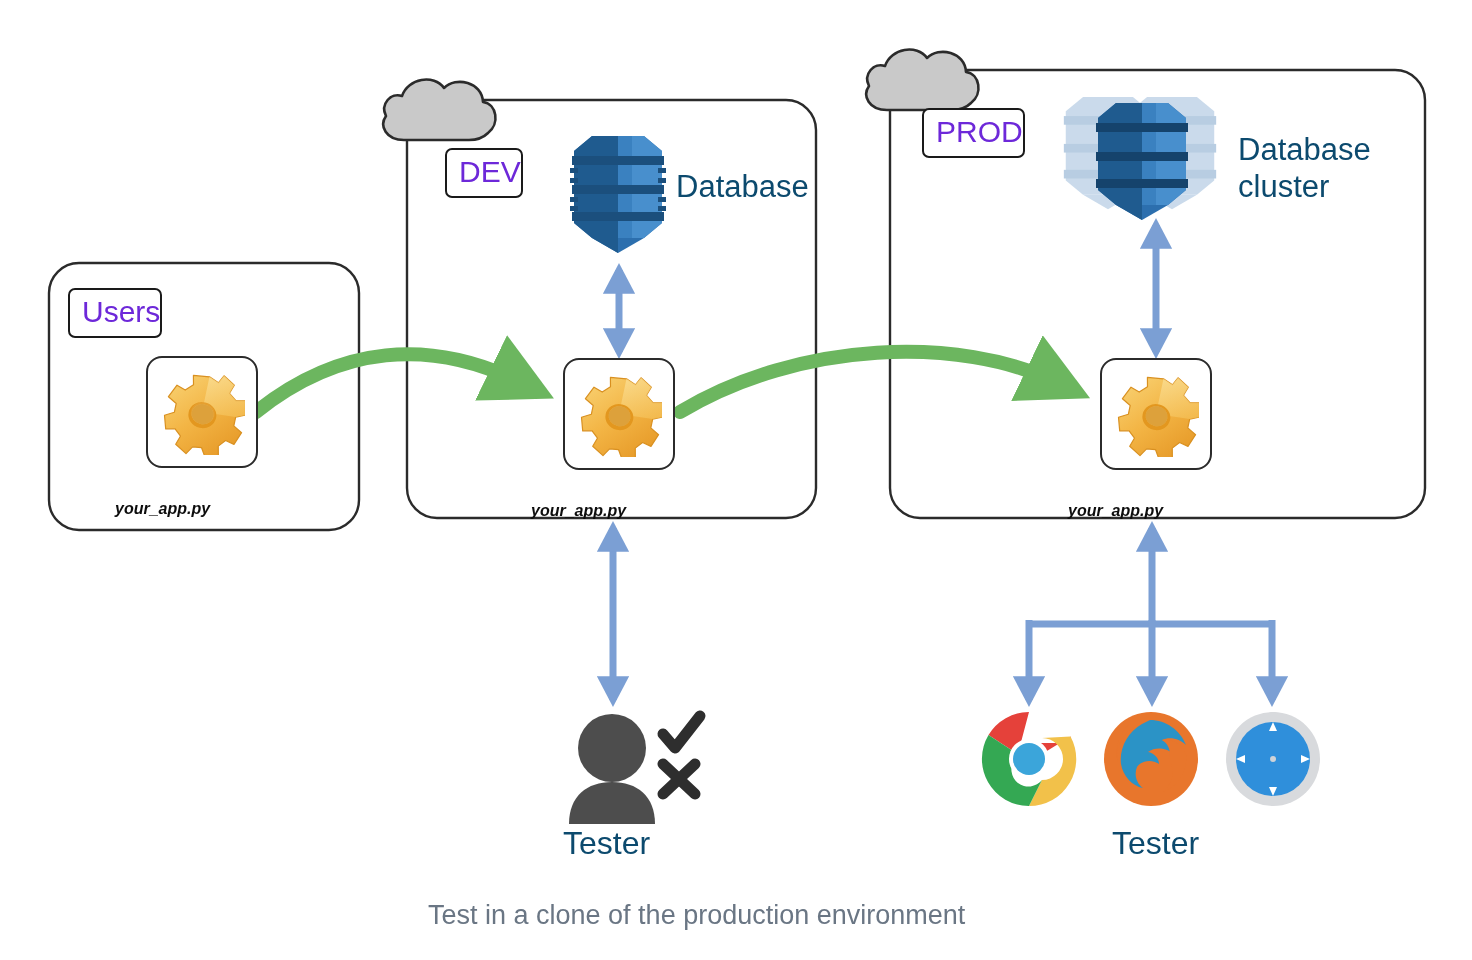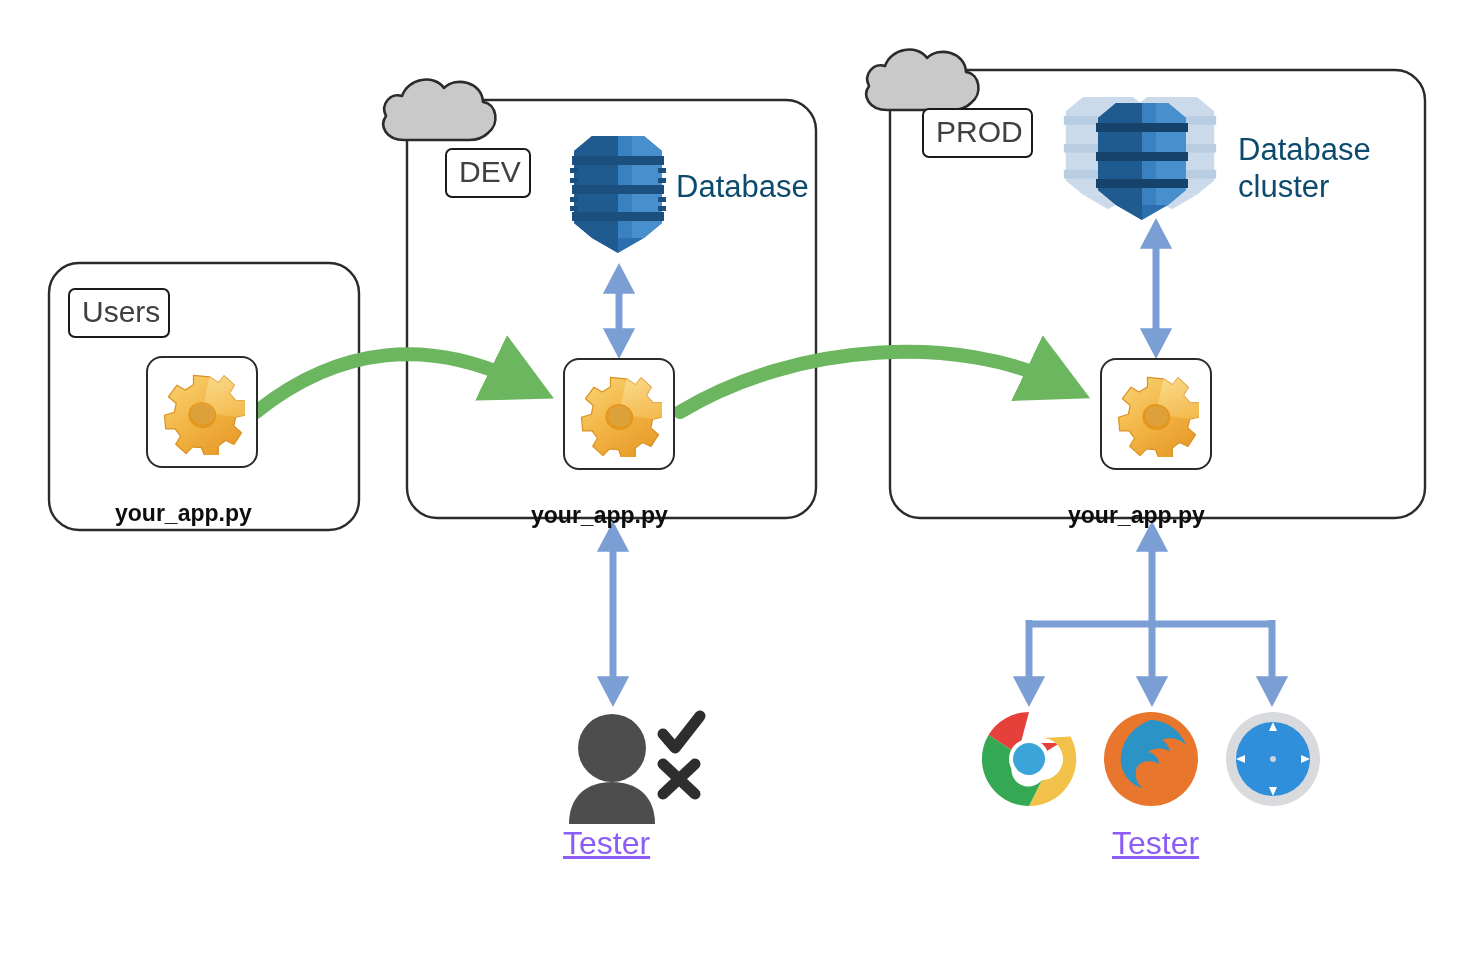--- a/index.html
+++ b/index.html
@@ -25,67 +25,67 @@
   }
 
   
   .env-chip {
     position: absolute;
     background: #ffffff;
     border: 2px solid #1a1a1a;
     border-radius: 7px;
     font-size: 30px;
     line-height: 1;
-    padding: 7px 8px 9px 12px;
-    color: #404040;
+    padding: 7px 0 9px 12px;
+    color: #6d28d9;
     white-space: nowrap;
     font-family: "Liberation Sans", sans-serif;
   }
 
   
   .app-tile {
     position: absolute;
     width: 112px; height: 112px;
     background: #ffffff;
     border: 2px solid #2b2b2b;
     border-radius: 16px;
     display: flex;
     align-items: center;
     justify-content: center;
   }
   .app-tile svg { display: block; }
 
   
   .app-caption {
     position: absolute;
-    font-size: 23px;
+    font-size: 16px;
     font-weight: bold;
     color: #0d0d0d;
     white-space: nowrap;
     font-family: "Liberation Sans", sans-serif;
+    font-style: italic;
   }
 
   
   .db-label {
     position: absolute;
     font-size: 31px;
     color: #0c4a6e;
     line-height: 1.12;
     white-space: nowrap;
     font-family: "Liberation Sans", sans-serif;
   }
 
   
   .actor-caption {
     position: absolute;
     font-size: 32px;
-    color: #8b5cf6;
-    white-space: nowrap;
-    font-family: "Liberation Sans", sans-serif;
-    text-decoration: underline;
+    color: #0c4a6e;
+    white-space: nowrap;
+    font-family: "Liberation Sans", sans-serif;
   }
 
   
   .figure-caption {
     position: absolute;
     font-size: 27px;
     color: #6a7684;
     white-space: nowrap;
     font-family: "Liberation Sans", sans-serif;
   }
@@ -344,14 +344,15 @@
 
   <div class="db-label" style="left:676px; top:170px;">Database</div>
 
   <div class="db-label" style="left:1238px; top:133px;">Database</div>
   <div class="db-label" style="left:1238px; top:170px;text-align:right;">cluster</div>
 
   <div class="actor-caption" style="left:563px; top:825px;">Tester</div>
 
   <div class="actor-caption" style="left:1112px; top:825px;">Tester</div>
 
+  <div class="figure-caption" style="left:428px; top:900px;">Test in a clone of the production environment</div>
 
 </div>
 
 </body></html>

